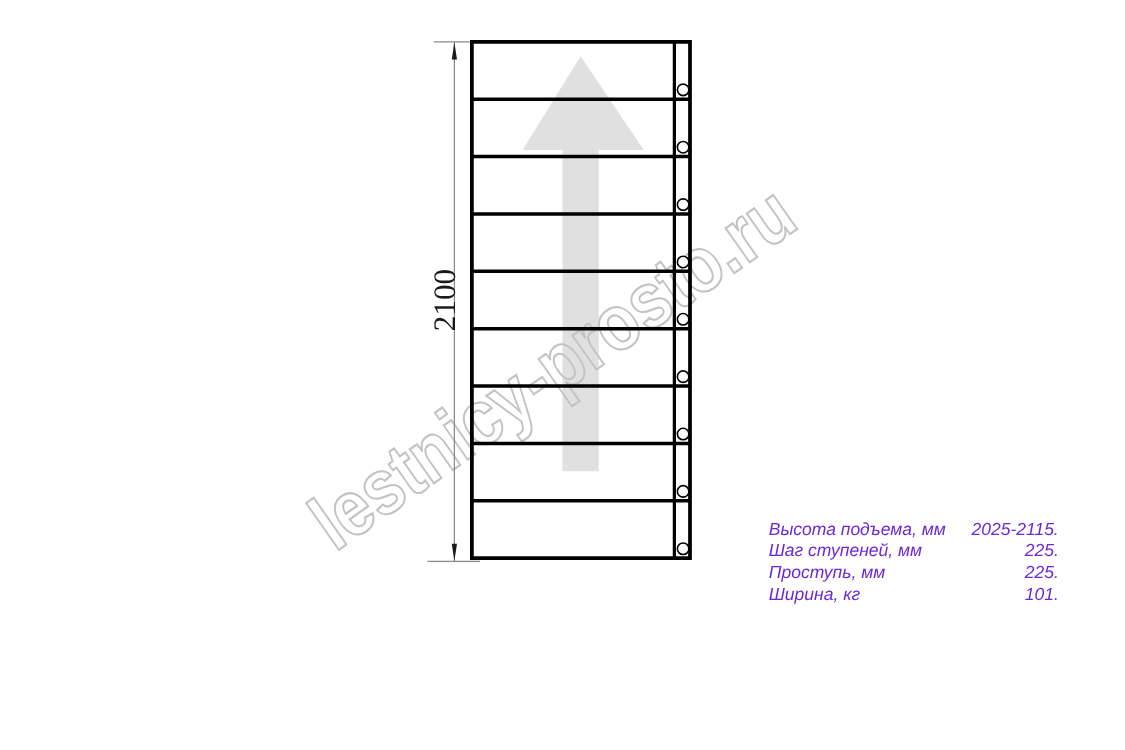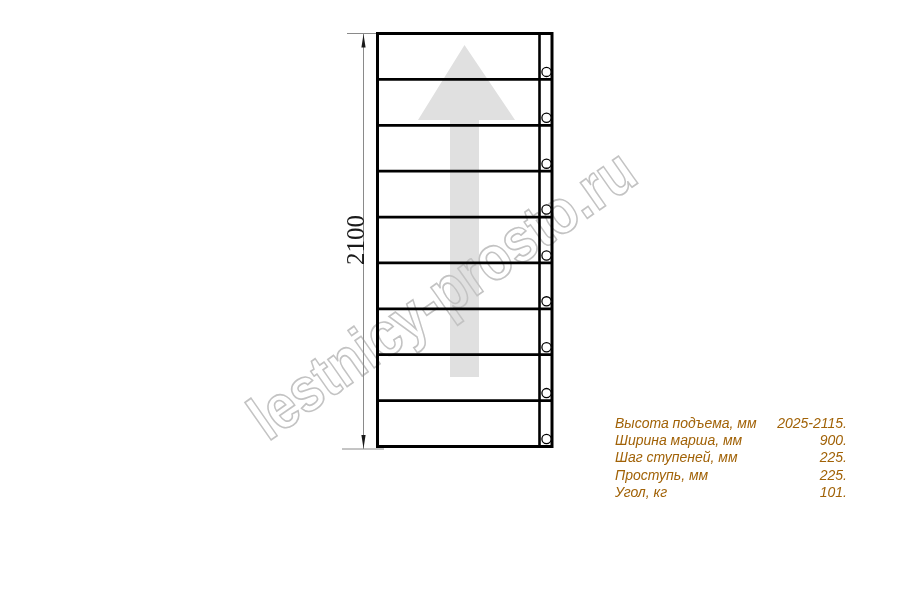--- a/index.html
+++ b/index.html
@@ -13,21 +13,21 @@
   .stage{position:absolute;left:0;top:0;width:900px;height:600px;}
   svg{display:block;}
   .specs{
     position:absolute;
     left:615px;
     top:415px;
     width:232px;
     font-style:italic;
     font-size:14px;
     line-height:17.2px;
-    color:#a16207;
+    color:#6d28d9;
   }
   .spec-row{
     display:flex;
     justify-content:space-between;
     white-space:nowrap;
   }
   .spec-row .lbl{text-align:left;}
   .spec-row .val{text-align:left;}
   .wm-text{
     font-family:"Liberation Sans",sans-serif;
@@ -84,28 +84,24 @@
       </g>
   </svg>
 </div>
 
 <div class="specs">
   <div class="spec-row">
     <span class="lbl">Высота подъема, мм</span>
     <span class="val">2025-2115.</span>
   </div>
   <div class="spec-row">
-    <span class="lbl">Ширина марша, мм</span>
-    <span class="val">900.</span>
-  </div>
-  <div class="spec-row">
     <span class="lbl">Шаг ступеней, мм</span>
     <span class="val">225.</span>
   </div>
   <div class="spec-row">
     <span class="lbl">Проступь, мм</span>
     <span class="val">225.</span>
   </div>
   <div class="spec-row">
-    <span class="lbl">Угол, кг</span>
+    <span class="lbl">Ширина, кг</span>
     <span class="val">101.</span>
   </div>
 </div>
 
 </body></html>

